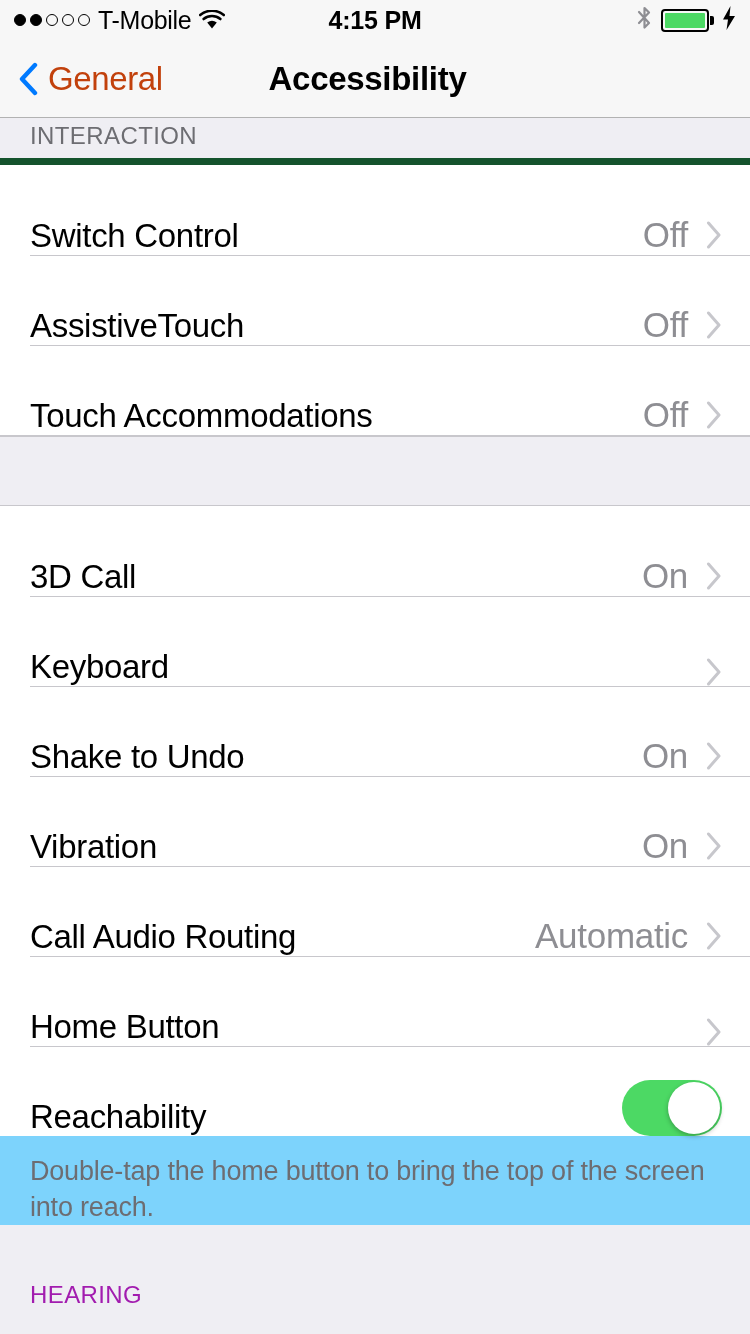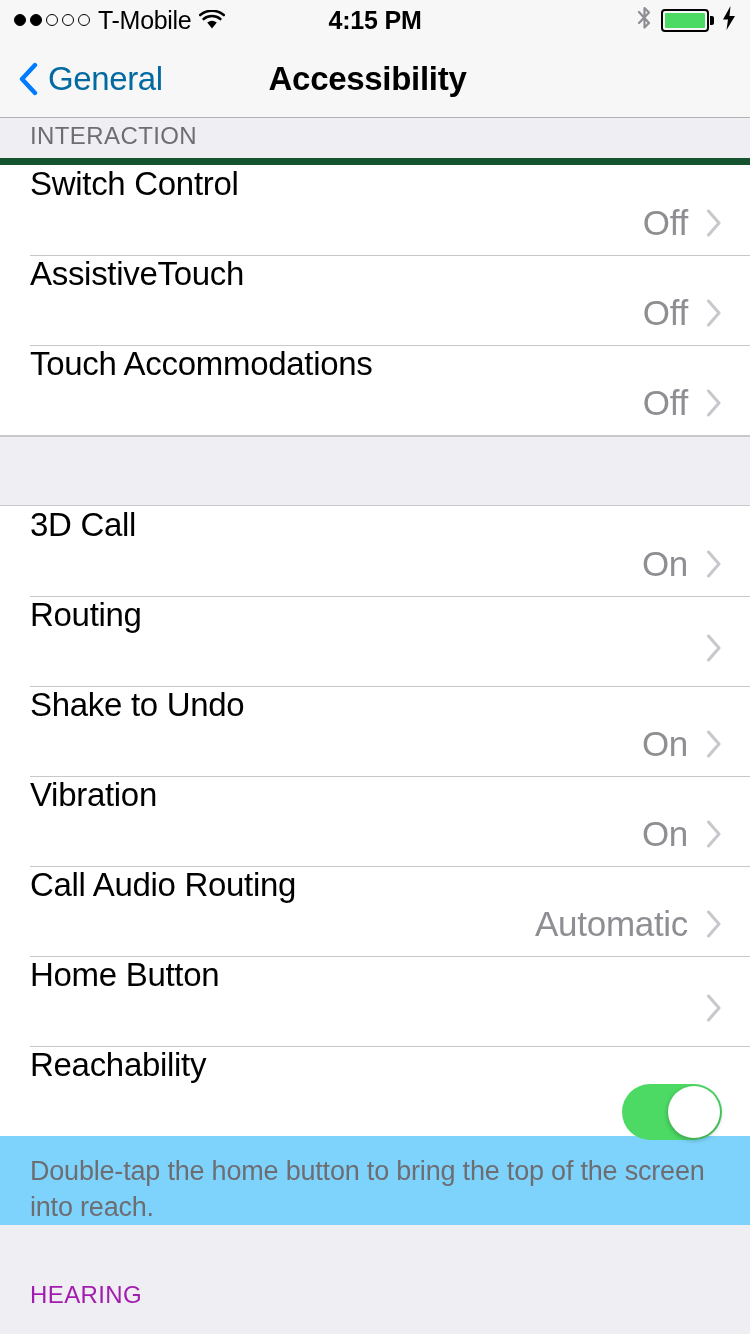--- a/index.html
+++ b/index.html
@@ -43,41 +43,41 @@
   .navbar {
     position:relative; height:78px; background:#F7F7F7;
     border-bottom:1px solid #B2B2B2;
     display:flex; align-items:center;
   }
   .back-btn {
     display:flex; align-items:center; gap:10px;
     padding-left:18px; cursor:pointer; z-index:2;
   }
   .back-chevron { width:20px; height:34px; }
-  .back-label { font-size:33px; color:#0369a1; letter-spacing:-0.4px; }
+  .back-label { font-size:33px; color:#c2410c; letter-spacing:-0.4px; }
   .nav-title {
     position:absolute; left:0; right:15px; text-align:center;
     font-size:33px; font-weight:bold; color:#000; letter-spacing:-0.3px;
     pointer-events:none;
   }
 
   
   .content { position:relative; }
   .section-header {
     background:#EFEEF3; padding:0 0 8px 30px;
     font-size:24px; color:#6D6D72; letter-spacing:0.4px;
     display:flex; align-items:flex-end;
     border-bottom:7px solid #14532d;
   }
   .section-header.clipped { height:47px; }
   .group { background:#FFFFFF; }
   .row {
     position:relative; height:90px; background:#FFFFFF;
-    display:flex; align-items:flex-start;
-    padding:0 28px 0 30px; cursor:pointer;flex-direction:column;
+    display:flex; align-items:flex-end;
+    padding:0 28px 0 30px; cursor:pointer;
   }
   .row + .row::before {
     content:""; position:absolute; top:0; left:30px; right:0;
     height:1px; background:#C8C7CC;
   }
   .row-label { font-size:33px; color:#000; letter-spacing:-0.3px; }
   .row-right { margin-left:auto; display:flex; align-items:center; gap:18px; }
   .row-value { font-size:35px; color:#8E8E93; letter-spacing:-0.3px; }
   .chev { width:16px; height:28px; flex:none; }
 
@@ -220,21 +220,21 @@
           <span class="row-value">On</span>
           <span class="chev">
             <svg width="16" height="28" viewBox="0 0 16 28">
                 <path d="M2.5 2 L13 14 L2.5 26" stroke="#C7C7CC" stroke-width="3" fill="none" stroke-linecap="round" stroke-linejoin="round"></path>
               </svg>
           </span>
         </span>
       </div>
 
       <div class="row">
-        <span class="row-label">Routing</span>
+        <span class="row-label">Keyboard</span>
         <span class="row-right">
           <span class="row-value"></span>
           <span class="chev">
             <svg width="16" height="28" viewBox="0 0 16 28">
                 <path d="M2.5 2 L13 14 L2.5 26" stroke="#C7C7CC" stroke-width="3" fill="none" stroke-linecap="round" stroke-linejoin="round"></path>
               </svg>
           </span>
         </span>
       </div>
 

